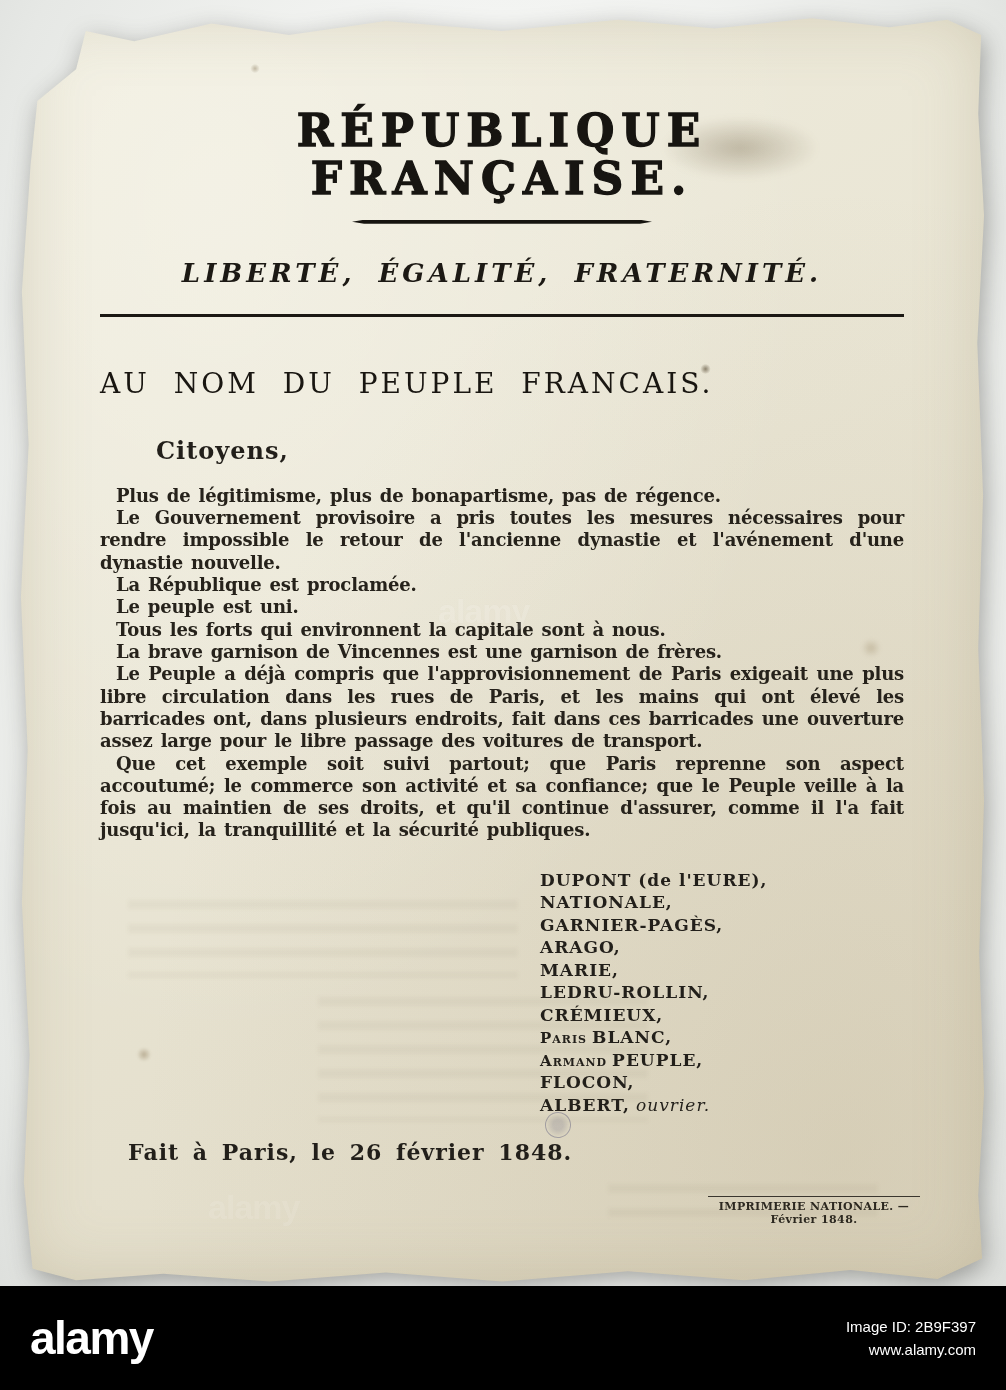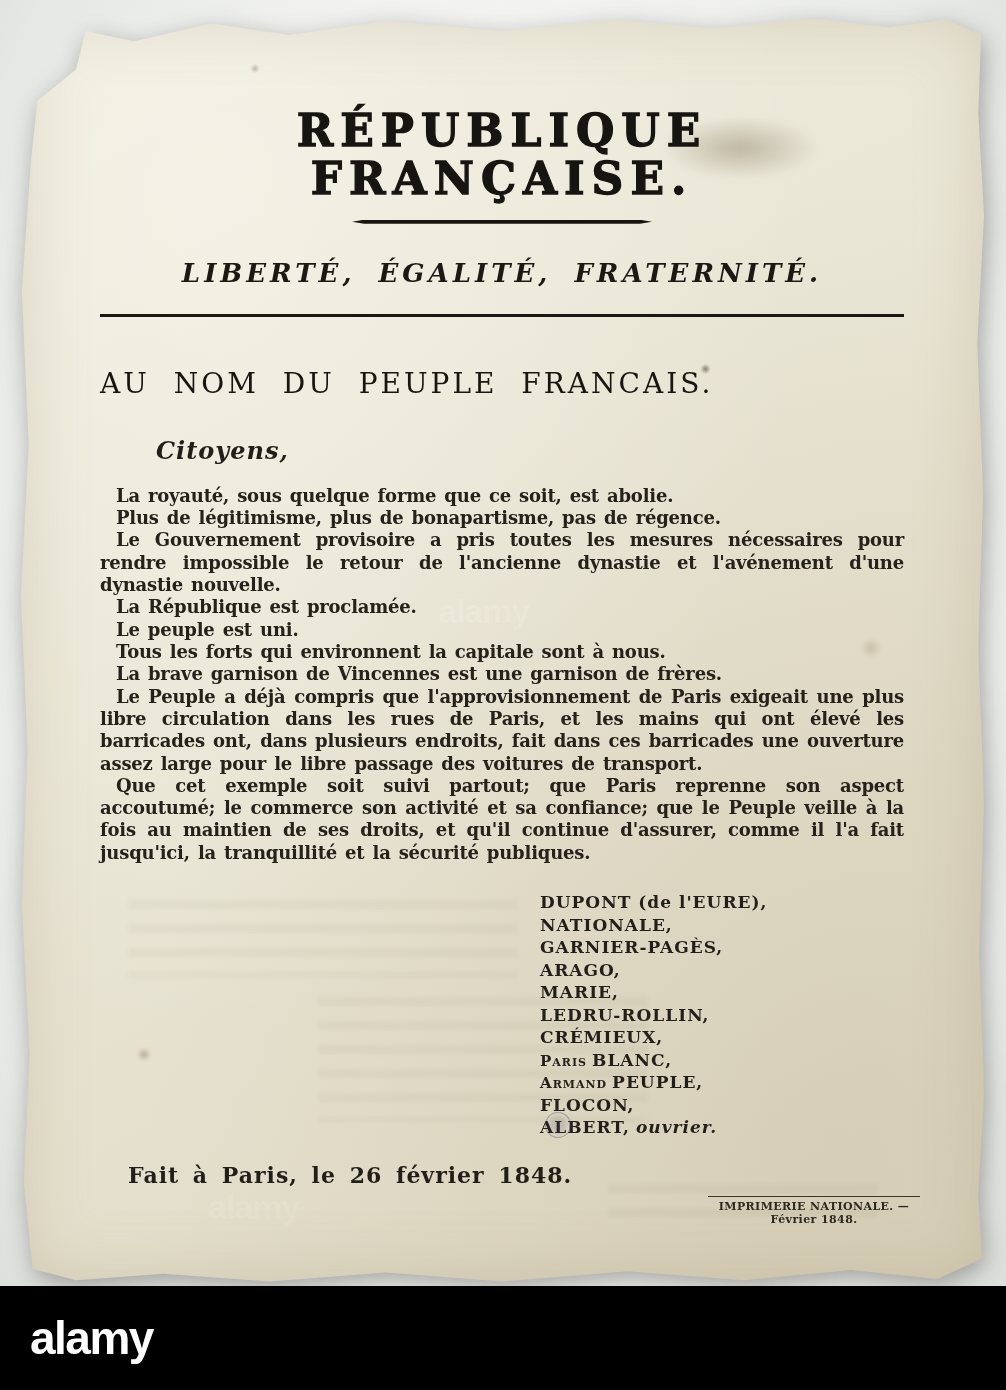--- a/index.html
+++ b/index.html
@@ -34,31 +34,31 @@
   }
   .motto{
     margin:34px 0 0;text-align:center;font-size:26px;font-weight:bold;font-style:italic;
     letter-spacing:4px;word-spacing:10px;color:#1c1914;
   }
   .rule{margin:26px 0 0;height:3px;background:#1b1813;}
   .heading{
     margin:50px 0 0;text-align:left;font-size:28px;font-weight:normal;
     letter-spacing:3px;word-spacing:12px;color:#191611;
   }
-  .salutation{margin:36px 0 0 56px;font-size:24px;font-weight:bold;letter-spacing:1px;font-style:italic;}
+  .salutation{margin:36px 0 0 56px;font-size:24px;font-weight:bold;letter-spacing:1px;}
   .body{margin-top:20px;}
   .body p{
     margin:0;font-size:18px;font-weight:bold;line-height:1.24;text-align:justify;
     text-indent:16px;letter-spacing:-0.2px;word-spacing:2px;color:#26221b;
   }
   .signatures{margin:28px 0 0 440px;font-size:17px;font-weight:bold;letter-spacing:1px;}
   .sig{line-height:21.5px;white-space:nowrap;}
   .sig .pre{font-variant:small-caps;font-size:15px;}
   .sig .pre:not(:empty){margin-right:5px;}
-  .sig .note{font-style:italic;font-weight:bold;}
+  .sig .note{font-style:italic;font-weight:normal;}
   .sig .note:not(:empty){margin-left:6px;}
   .dateline{margin:22px 0 0 28px;font-size:22px;font-weight:bold;letter-spacing:1px;word-spacing:5px;}
   .imprint{
     position:absolute;right:66px;bottom:58px;width:212px;text-align:center;
     border-top:1px solid #3a362e;padding-top:3px;
     font-size:11px;letter-spacing:.4px;color:#2c2820;font-weight:bold;
   }
   
   .stain{position:absolute;border-radius:50%;pointer-events:none;mix-blend-mode:multiply;}
   .stain.big{left:642px;top:104px;width:160px;height:64px;border-radius:50%;
@@ -105,21 +105,20 @@
       <div class="divider"></div>
 
       <h2 class="motto">LIBERTÉ, ÉGALITÉ, FRATERNITÉ.</h2>
       <div class="rule"></div>
 
       <h3 class="heading">AU NOM DU PEUPLE FRANCAIS.</h3>
 
       <div class="salutation">Citoyens,</div>
 
       <div class="body">
-        <p>La royauté, sous quelque forme que ce soit, est abolie.</p>
         <p>Plus de légitimisme, plus de bonapartisme, pas de régence.</p>
         <p>Le Gouvernement provisoire a pris toutes les mesures nécessaires pour rendre impossible le retour de l'ancienne dynastie et l'avénement d'une dynastie nouvelle.</p>
         <p>La République est proclamée.</p>
         <p>Le peuple est uni.</p>
         <p>Tous les forts qui environnent la capitale sont à nous.</p>
         <p>La brave garnison de Vincennes est une garnison de frères.</p>
         <p>Le Peuple a déjà compris que l'approvisionnement de Paris exigeait une plus libre circulation dans les rues de Paris, et les mains qui ont élevé les barricades ont, dans plusieurs endroits, fait dans ces barricades une ouverture assez large pour le libre passage des voitures de transport.</p>
         <p>Que cet exemple soit suivi partout; que Paris reprenne son aspect accoutumé; le commerce son activité et sa confiance; que le Peuple veille à la fois au maintien de ses droits, et qu'il continue d'assurer, comme il l'a fait jusqu'ici, la tranquillité et la sécurité publiques.</p>
       </div>
 
@@ -154,13 +153,17 @@
     <div class="ghost g3"></div>
     <div class="stamp"></div>
   </div>
 </div>
 
 <div class="wm w1">alamy</div>
 <div class="wm w2">alamy</div>
 
 <div class="bar">
   <div class="logo">alamy</div>
+  <div class="meta">
+    <div>Image ID: 2B9F397</div>
+    <div>www.alamy.com</div>
+  </div>
 </div>
 
 </body></html>

